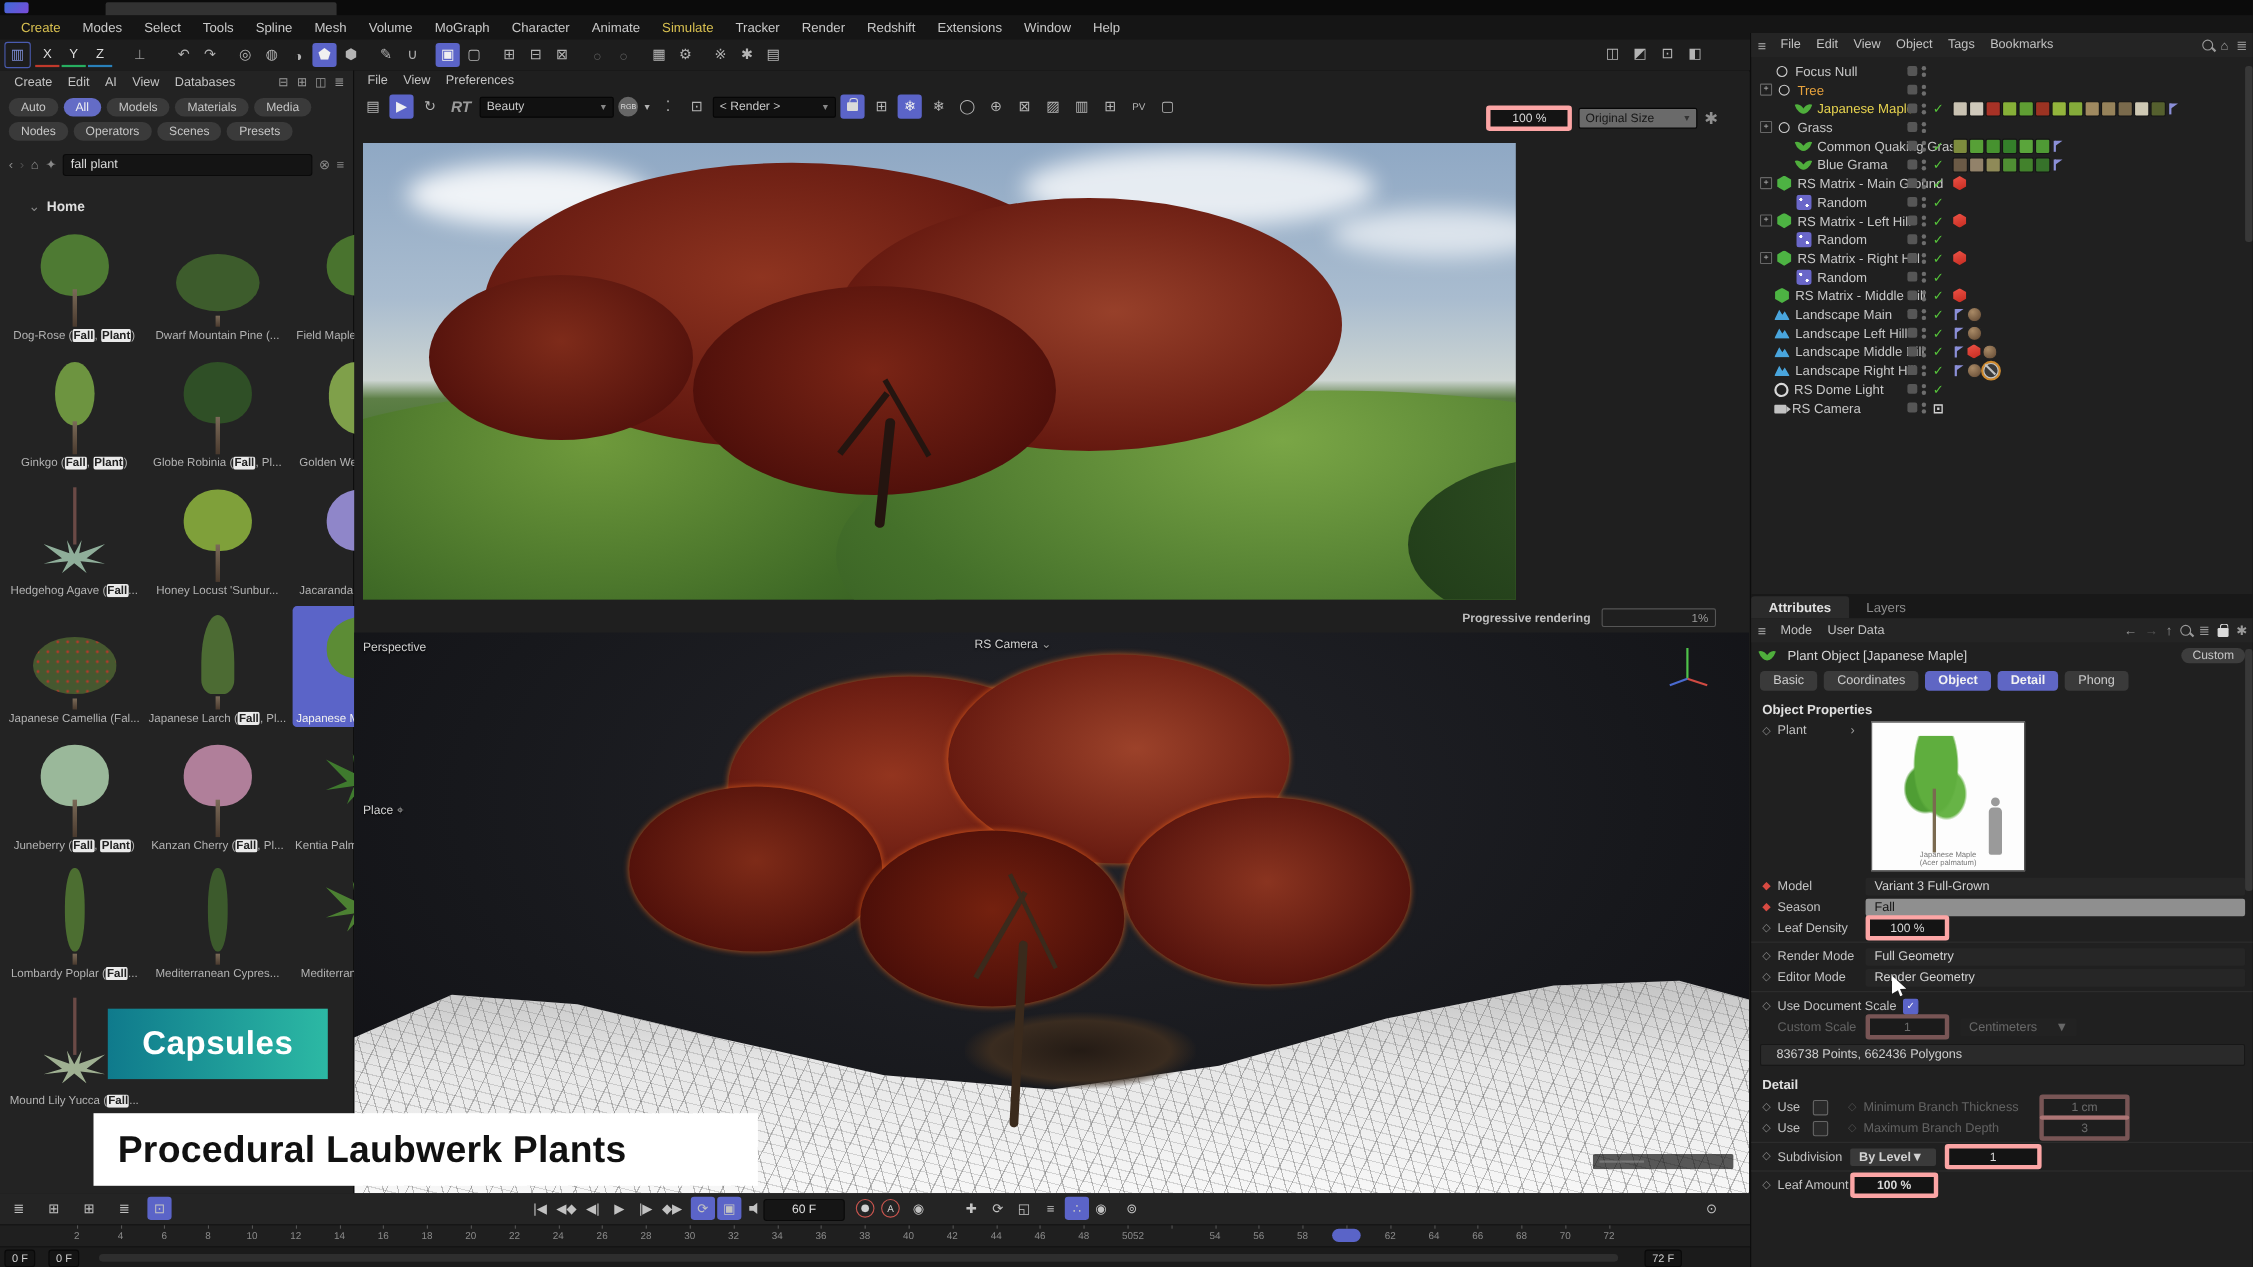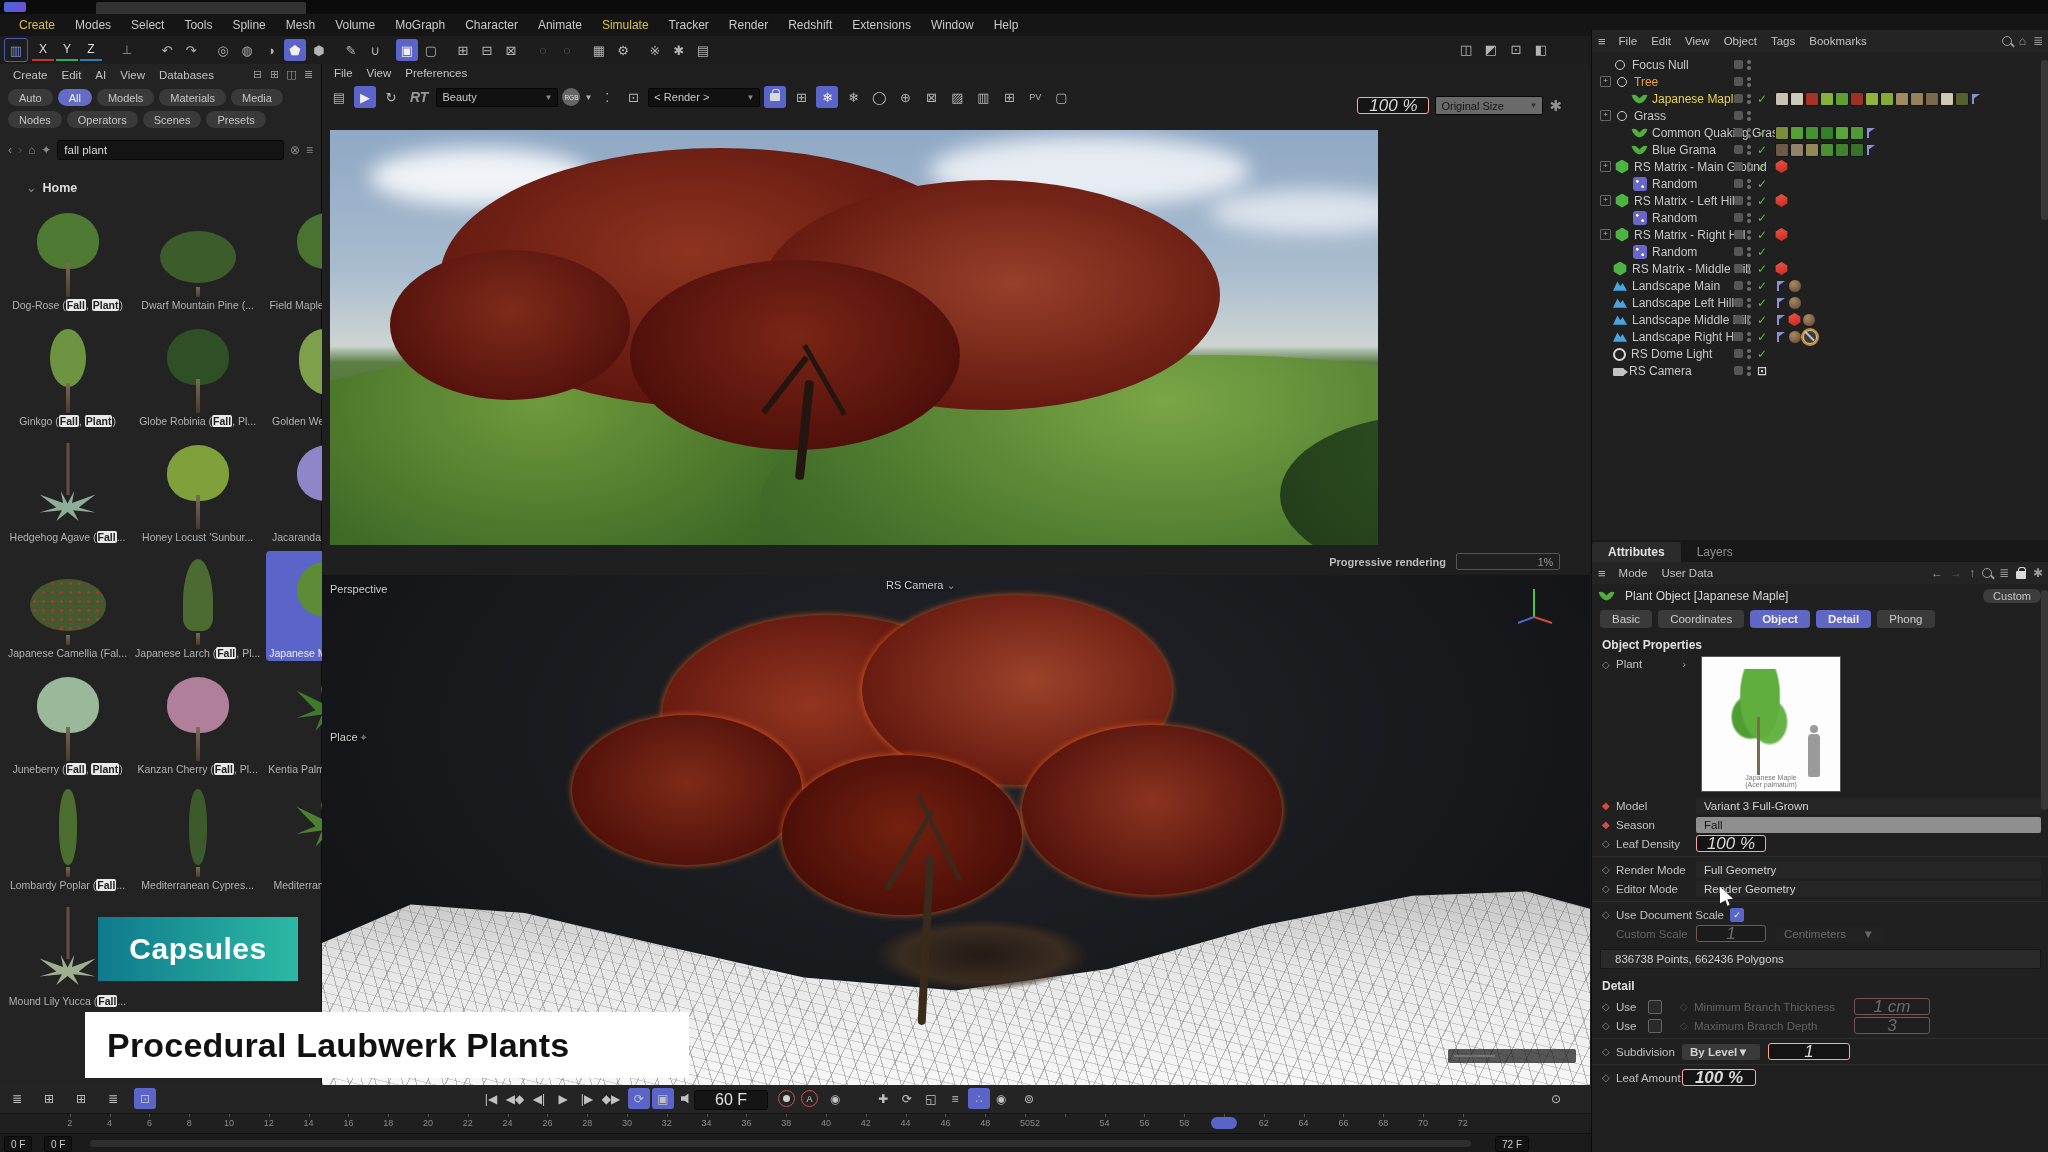--- a/index.html
+++ b/index.html
@@ -141,41 +141,41 @@
   .custom-chip{margin-left:auto;background:#3d3d3d;border-radius:8px;padding:1px 10px;font-size:11px;color:#c6c6c6;}
   #attr-chips{display:flex;gap:6px;padding:2px 8px 6px 8px;}
   .achip{height:18px;padding:0 12px;border-radius:4px;background:#3a3a3a;font-size:11.5px;color:#cdcdcd;display:flex;align-items:center;}
   .achip.on{background:#5f66c4;color:#f2f2f2;font-weight:bold;}
   .asec{font-size:12px;font-weight:bold;color:#e0e0e0;padding:4px 10px;}
   .prow{display:flex;align-items:center;height:19px;font-size:11.5px;color:#c2c2c2;padding-left:10px;position:relative;}
   .key{width:14px;font-size:10px;color:#8a8a8a;flex:none;}
   .key.red{color:#d84a42;}
   .plabel{width:80px;flex:none;}
   .plabel.wide{width:auto;margin-right:6px;}
-  .pfield{background:#141414;border:1px solid #fca5a5;border-radius:3px;height:15px;font-size:17px;color:#d8d8d8;display:flex;align-items:center;justify-content:center;padding:0 8px;font-style:italic;}
+  .pfield{background:#141414;border:4px solid #fca5a5;border-radius:3px;height:15px;font-size:11px;color:#d8d8d8;display:flex;align-items:center;justify-content:center;padding:0 8px;}
   .pdrop{background:#262626;height:16px;border-radius:2px;flex:1;margin-right:8px;display:flex;align-items:center;padding:0 8px;font-size:11.5px;color:#d2d2d2;}
   .pdrop.lit{background:#8f8f8f;color:#141414;}
   .cbox{width:12px;height:12px;border:1px solid #666;border-radius:2px;background:#2a2a2a;display:flex;align-items:center;justify-content:center;font-size:9px;color:#fff;}
   .cbox.on{background:#5b64c8;border-color:#5b64c8;}
   .statsband{margin:6px 8px;background:#2a2a2a;border:1px solid #171717;border-radius:2px;height:18px;display:flex;align-items:center;padding-left:14px;font-size:11.5px;color:#cfcfcf;}
   .sepline{height:1px;background:#2e2e2e;margin:3px 0;}
   #plant-thumb{position:absolute;left:109px;top:0px;width:138px;height:134px;background:#fdfdfd;border:1px solid #555;}
   #pt-person{position:absolute;right:18px;bottom:14px;width:16px;height:52px;}
   #pt-person::before{content:"";position:absolute;left:4px;top:0;width:8px;height:8px;border-radius:50%;background:#9a9a9a;}
   #pt-person::after{content:"";position:absolute;left:2px;top:9px;width:12px;height:43px;border-radius:4px 4px 2px 2px;background:#9a9a9a;}
   #pt-plant{position:absolute;left:26px;top:12px;width:64px;height:96px;background:radial-gradient(ellipse at 50% 28%,#5fae3e 0 42%,transparent 46%),radial-gradient(ellipse at 35% 50%,#4f9e34 0 30%,transparent 34%),radial-gradient(ellipse at 65% 55%,#67b446 0 28%,transparent 32%);}
   #pt-stem{position:absolute;left:55px;top:60px;width:3px;height:58px;background:#7a6a50;}
   .pt-cap{position:absolute;left:0;right:0;text-align:center;font-size:7px;color:#777;}
   .cursor{position:absolute;width:13px;height:19px;background:#fff;clip-path:polygon(0 0,100% 62%,56% 64%,74% 92%,58% 100%,42% 70%,0 86%);filter:drop-shadow(1px 1px 1px #000);z-index:5;}
   
   #transport{left:0;top:1085px;width:1591px;height:28px;background:#242424;display:flex;align-items:center;}
   .tr-group{display:flex;align-items:center;gap:2px;position:absolute;top:3px;}
   .tricon{width:22px;height:21px;border-radius:3px;font-size:12px;color:#c2c2c2;display:flex;align-items:center;justify-content:center;}
   .ring{width:15px;height:15px;border:1.5px solid #c9554e;border-radius:50%;font-size:9px;color:#d0d0d0;display:flex;align-items:center;justify-content:center;}
-  #framefield{position:absolute;left:694px;top:5px;width:72px;height:18px;background:#151515;border:1px solid #090909;border-radius:3px;color:#e0e0e0;font-size:16px;display:flex;align-items:center;justify-content:center;}
+  #framefield{position:absolute;left:694px;top:5px;width:72px;height:18px;background:#151515;border:1px solid #090909;border-radius:3px;color:#e0e0e0;font-size:11px;display:flex;align-items:center;justify-content:center;}
   #ruler{left:0;top:1113px;width:1591px;height:20px;background:#1f1f1f;border-top:1px solid #141414;}
   .tick{position:absolute;top:4px;font-size:9px;color:#8b8b8b;transform:translateX(-50%);}
   .tickline{position:absolute;top:0;width:1px;height:3px;background:#555;}
   #playmarker{position:absolute;top:3px;width:26px;height:12px;background:#5a64c8;border-radius:6px;}
   #rangebar{left:0;top:1133px;width:1591px;height:19px;background:#1b1b1b;border-top:1px solid #121212;}
   .ffield{position:absolute;top:2px;height:14px;background:#141414;border:1px solid #090909;border-radius:3px;color:#cfcfcf;font-size:10px;display:flex;align-items:center;justify-content:center;padding:0 6px;}
   #rangegroove{position:absolute;left:90px;right:120px;top:6px;height:7px;background:#2e2e2e;border-radius:4px;}
   
   #badge{left:98px;top:917px;width:200px;height:64px;background:linear-gradient(90deg,#0f7a8c,#2cb9a4);display:flex;align-items:center;justify-content:center;color:#fff;font-size:30px;font-weight:bold;letter-spacing:.5px;z-index:10;}
   #bigtitle{left:85px;top:1012px;width:582px;height:66px;background:#fff;display:flex;align-items:center;color:#111;font-size:34px;font-weight:bold;padding-left:22px;z-index:10;letter-spacing:.2px;}

